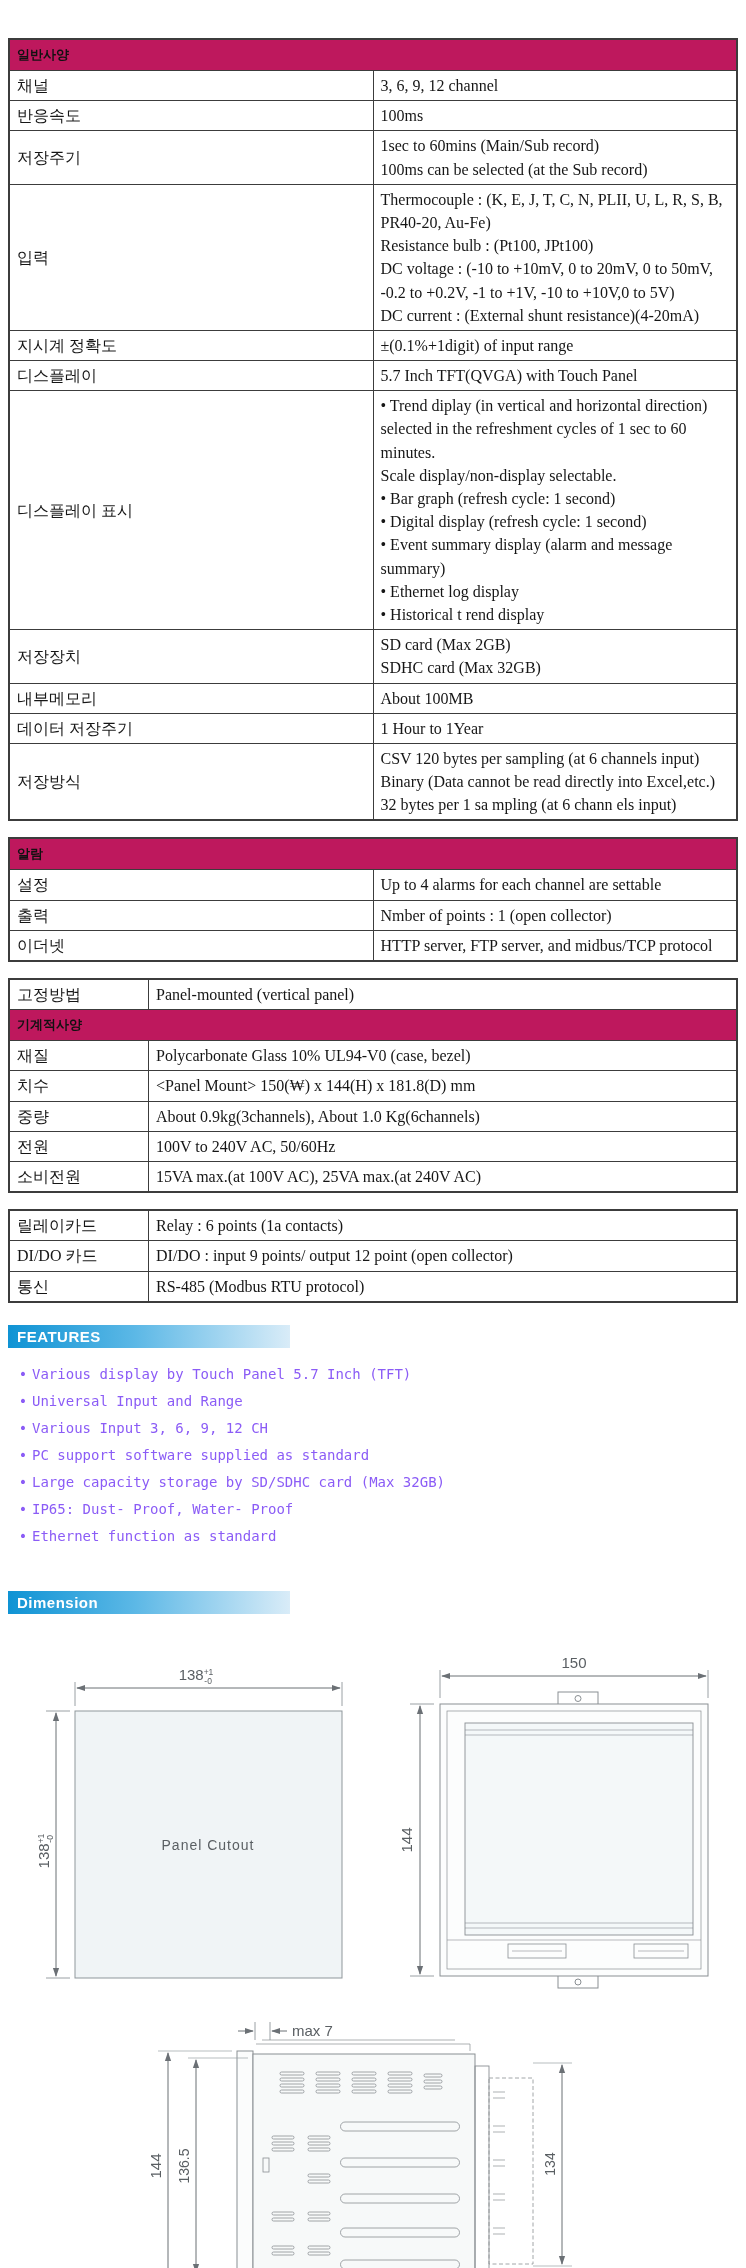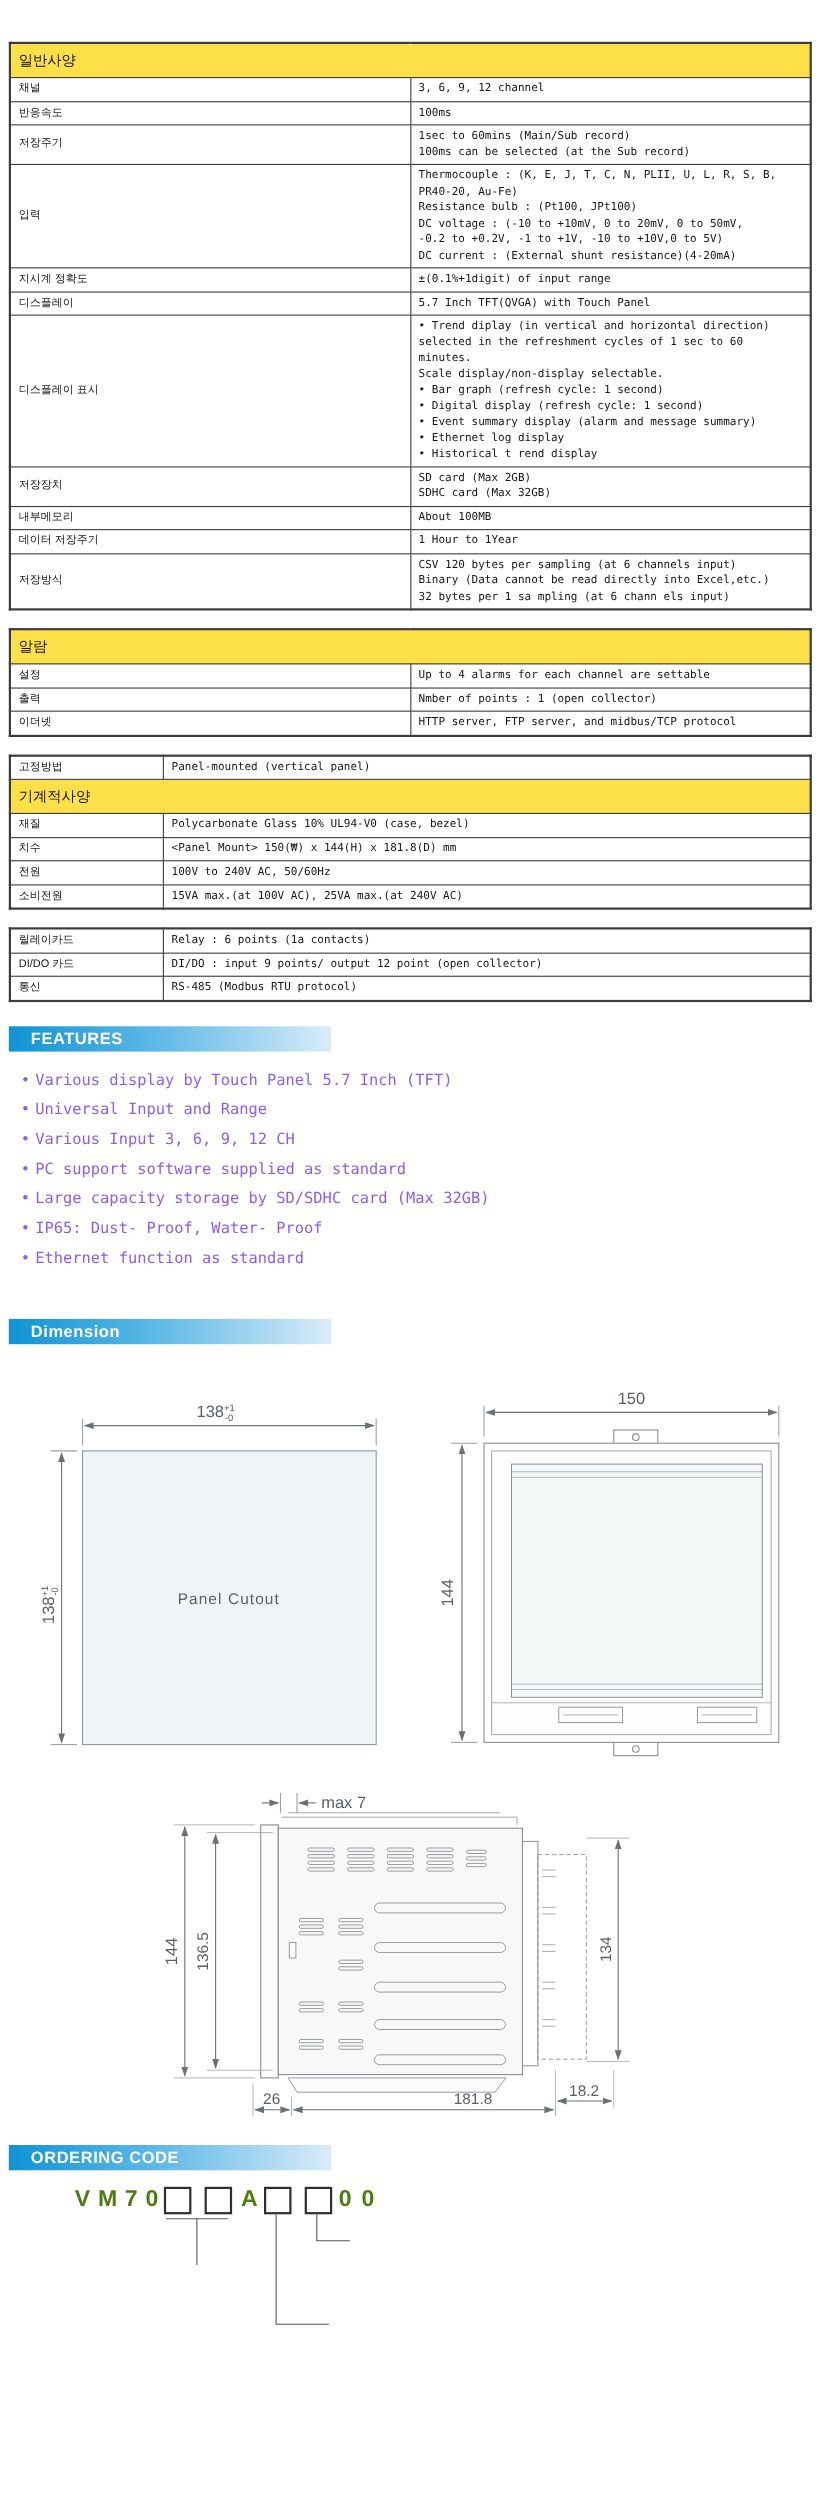--- a/index.html
+++ b/index.html
@@ -3,28 +3,28 @@
 <meta charset="utf-8">
 <style>
   html,body { margin:0; padding:0; background:#fff; }
   body { width:746px; color:#161616; font-family:"Liberation Sans", sans-serif; }
   .page { position:relative; width:746px; padding-top:38px; }
 
   
   table.spec { border-collapse:collapse; table-layout:fixed; width:730px; margin:0 0 16px 8px;
                border:2px solid #3c3c3c; }
   table.spec th, table.spec td { border:1px solid #3c3c3c; }
-  table.spec th { background:#fde047; text-align:left; font-size:13px; font-weight:normal;
+  table.spec th { background:#be185d; text-align:left; font-size:13px; font-weight:bold;
                   padding:6px 7px; color:#111; }
-  table.spec td { font-size:10px; padding:3px 7px; line-height:1.45; vertical-align:middle; }
+  table.spec td { font-size:16px; padding:3px 7px; line-height:1.45; vertical-align:middle;font-family:Liberation Serif, serif; }
   td.lbl { width:124px; font-family:"Liberation Sans", sans-serif; }
   td.val { font-family:"DejaVu Sans Mono","DejaVu Sans",monospace; white-space:pre-line; }
 
   
-  .bar { width:273px; height:23px; line-height:23px; margin-left:8px; padding-left:20px;
+  .bar { width:273px; height:23px; line-height:23px; margin-left:8px; padding-left:9px;
          background:linear-gradient(90deg,#0f93d4 0%, #5cb8e6 45%, #d9ecf8 100%);
          color:#fff; font-size:15px; font-weight:bold; letter-spacing:0.5px; }
   .bar.features { margin-top:22px; }
   .bar.dimension { margin-top:36px; }
   .bar.ordering { margin-top:16px; }
 
   
   .feat-list { margin:18px 0 0 14px; }
   .feat-row { height:27px; font-family:"DejaVu Sans Mono","DejaVu Sans",monospace;
               font-size:14px; color:#8b5cf6; }
@@ -147,20 +147,24 @@
     <tr>
       <th colspan="2">기계적사양</th>
     </tr>
     <tr>
           <td class="lbl">재질</td>
           <td class="val">Polycarbonate Glass 10% UL94-V0 (case, bezel)</td>
         </tr>
     <tr>
           <td class="lbl">치수</td>
           <td class="val">&lt;Panel Mount&gt; 150(₩) x 144(H) x 181.8(D) mm</td>
+        </tr>
+    <tr>
+          <td class="lbl">중량</td>
+          <td class="val">About 0.9kg(3channels), About 1.0 Kg(6channels)</td>
         </tr>
     <tr>
           <td class="lbl">전원</td>
           <td class="val">100V to 240V AC, 50/60Hz</td>
         </tr>
     <tr>
           <td class="lbl">소비전원</td>
           <td class="val">15VA max.(at 100V AC), 25VA max.(at 240V AC)</td>
         </tr>
   </tbody>

